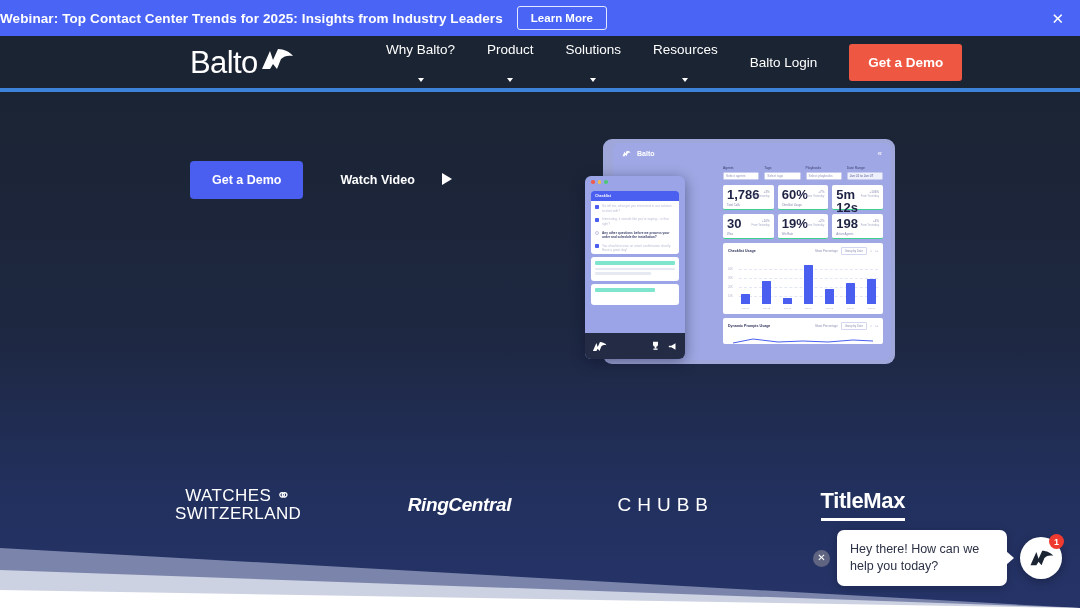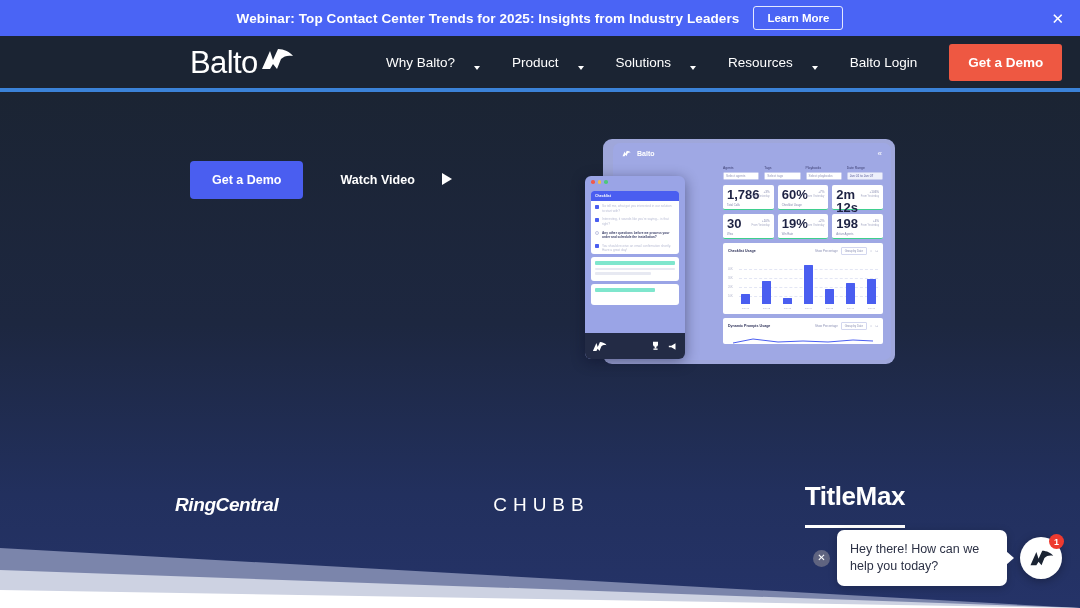--- a/index.html
+++ b/index.html
@@ -8,21 +8,21 @@
     font-family:"Liberation Sans", sans-serif;
     background:#ffffff;
     -webkit-font-smoothing:antialiased;
   }
   .page { position:relative; width:1080px; height:608px; overflow:hidden; }
 
   
   .banner {
     position:absolute; top:0; left:0; width:1080px; height:36px;
     background:#4a64f5;
-    display:flex; align-items:center; justify-content:center; gap:14px;
+    display:flex; align-items:center; justify-content:flex-start; gap:14px;
   }
   .banner-text {
     color:#ffffff; font-size:13.5px; font-weight:bold; letter-spacing:.1px;
     white-space:nowrap;
   }
   .banner-btn {
     border:1px solid rgba(255,255,255,.85); background:transparent;
     color:#ffffff; font-size:11.5px; font-weight:bold;
     padding:5px 13px; border-radius:3px; cursor:pointer;
     font-family:"Liberation Sans", sans-serif; white-space:nowrap;
@@ -53,22 +53,23 @@
     font-family:"Liberation Sans", sans-serif;
   }
   .logo-mark { margin-bottom:3px; }
 
   .nav-links {
     position:absolute; left:370px; top:36px; height:52px;
     display:flex; align-items:center; gap:0;
   }
   .nav-item {
     color:#ffffff; font-size:13.5px; padding:0 16px;
-    display:flex; align-items:flex-end; gap:19px; cursor:pointer;
+    display:flex; align-items:center; gap:19px; cursor:pointer;
     white-space:nowrap;
+    flex-direction:column;
   }
   .caret {
     display:inline-block; width:0; height:0;
     border-left:3.5px solid transparent; border-right:3.5px solid transparent;
     border-top:4px solid #ffffff; margin-top:2px;
   }
   .nav-login {
     color:#ffffff; font-size:13.5px; padding:0 16px; cursor:pointer;
     white-space:nowrap;
   }
@@ -234,22 +235,22 @@
   .client { color:#ffffff; text-align:center; }
   .c-watches {
     font-size:17px; line-height:1.05; letter-spacing:.4px;
     font-family:"Liberation Sans", sans-serif;
   }
   .c-ring { font-size:19px; font-weight:bold; font-style:italic; letter-spacing:-.4px; }
   .c-chubb { font-size:19px; letter-spacing:6px; font-weight:500; }
   .c-sky { display:flex; flex-direction:column; align-items:center; gap:2px; }
   .c-sky-txt { font-size:18px; font-weight:bold; letter-spacing:1.2px; }
   .c-title {
-    font-size:26px; font-weight:bold; letter-spacing:-.4px;
-    border-bottom:3px solid #ffffff; padding-bottom:16px; line-height:1;
+    font-size:22px; font-weight:bold; letter-spacing:-.4px;
+    border-bottom:3px solid #ffffff; padding-bottom:6px; line-height:1;
   }
 
   
   .diag { position:absolute; left:0; bottom:0; width:1080px; height:90px; }
 
   
   .chatw { position:absolute; right:18px; bottom:22px; display:flex; align-items:center; }
   .chatw-close {
     width:17px; height:17px; border-radius:50%; background:#5f6480;
     color:#ffffff; font-size:10px; display:flex; align-items:center;
@@ -378,21 +379,21 @@
             </div>
             <div class="stat">
               <div class="stat-val">60%</div>
               <div class="stat-lbl">Checklist Usage</div>
               <div class="stat-delta">
                 <div class="stat-pct">+7%</div>
                 <div class="stat-since">From Yesterday</div>
               </div>
             </div>
             <div class="stat">
-              <div class="stat-val">2m 12s</div>
+              <div class="stat-val">5m 12s</div>
               <div class="stat-lbl">Avg Handle Time</div>
               <div class="stat-delta">
                 <div class="stat-pct">+106%</div>
                 <div class="stat-since">From Yesterday</div>
               </div>
             </div>
           </div>
 
           <div class="stats">
             <div class="stat">
@@ -526,20 +527,27 @@
             <svg width="10" height="9" viewBox="0 0 12 10">
               <path d="M1 4h3l5-3v8L4 6H1z" fill="#ffffff"></path>
             </svg>
           </span>
         </div>
       </div>
     </div>
 
 
     <div class="logos">
+      <div class="client">
+        <div class="c-watches">
+          <span>WATCHES</span>
+          <span>⚭</span>
+        </div>
+        <div class="c-watches">SWITZERLAND</div>
+      </div>
 
       <div class="client c-ring">RingCentral</div>
 
       <div class="client c-chubb">CHUBB</div>
 
 
       <div class="client">
         <div class="c-title">TitleMax</div>
       </div>
     </div>

